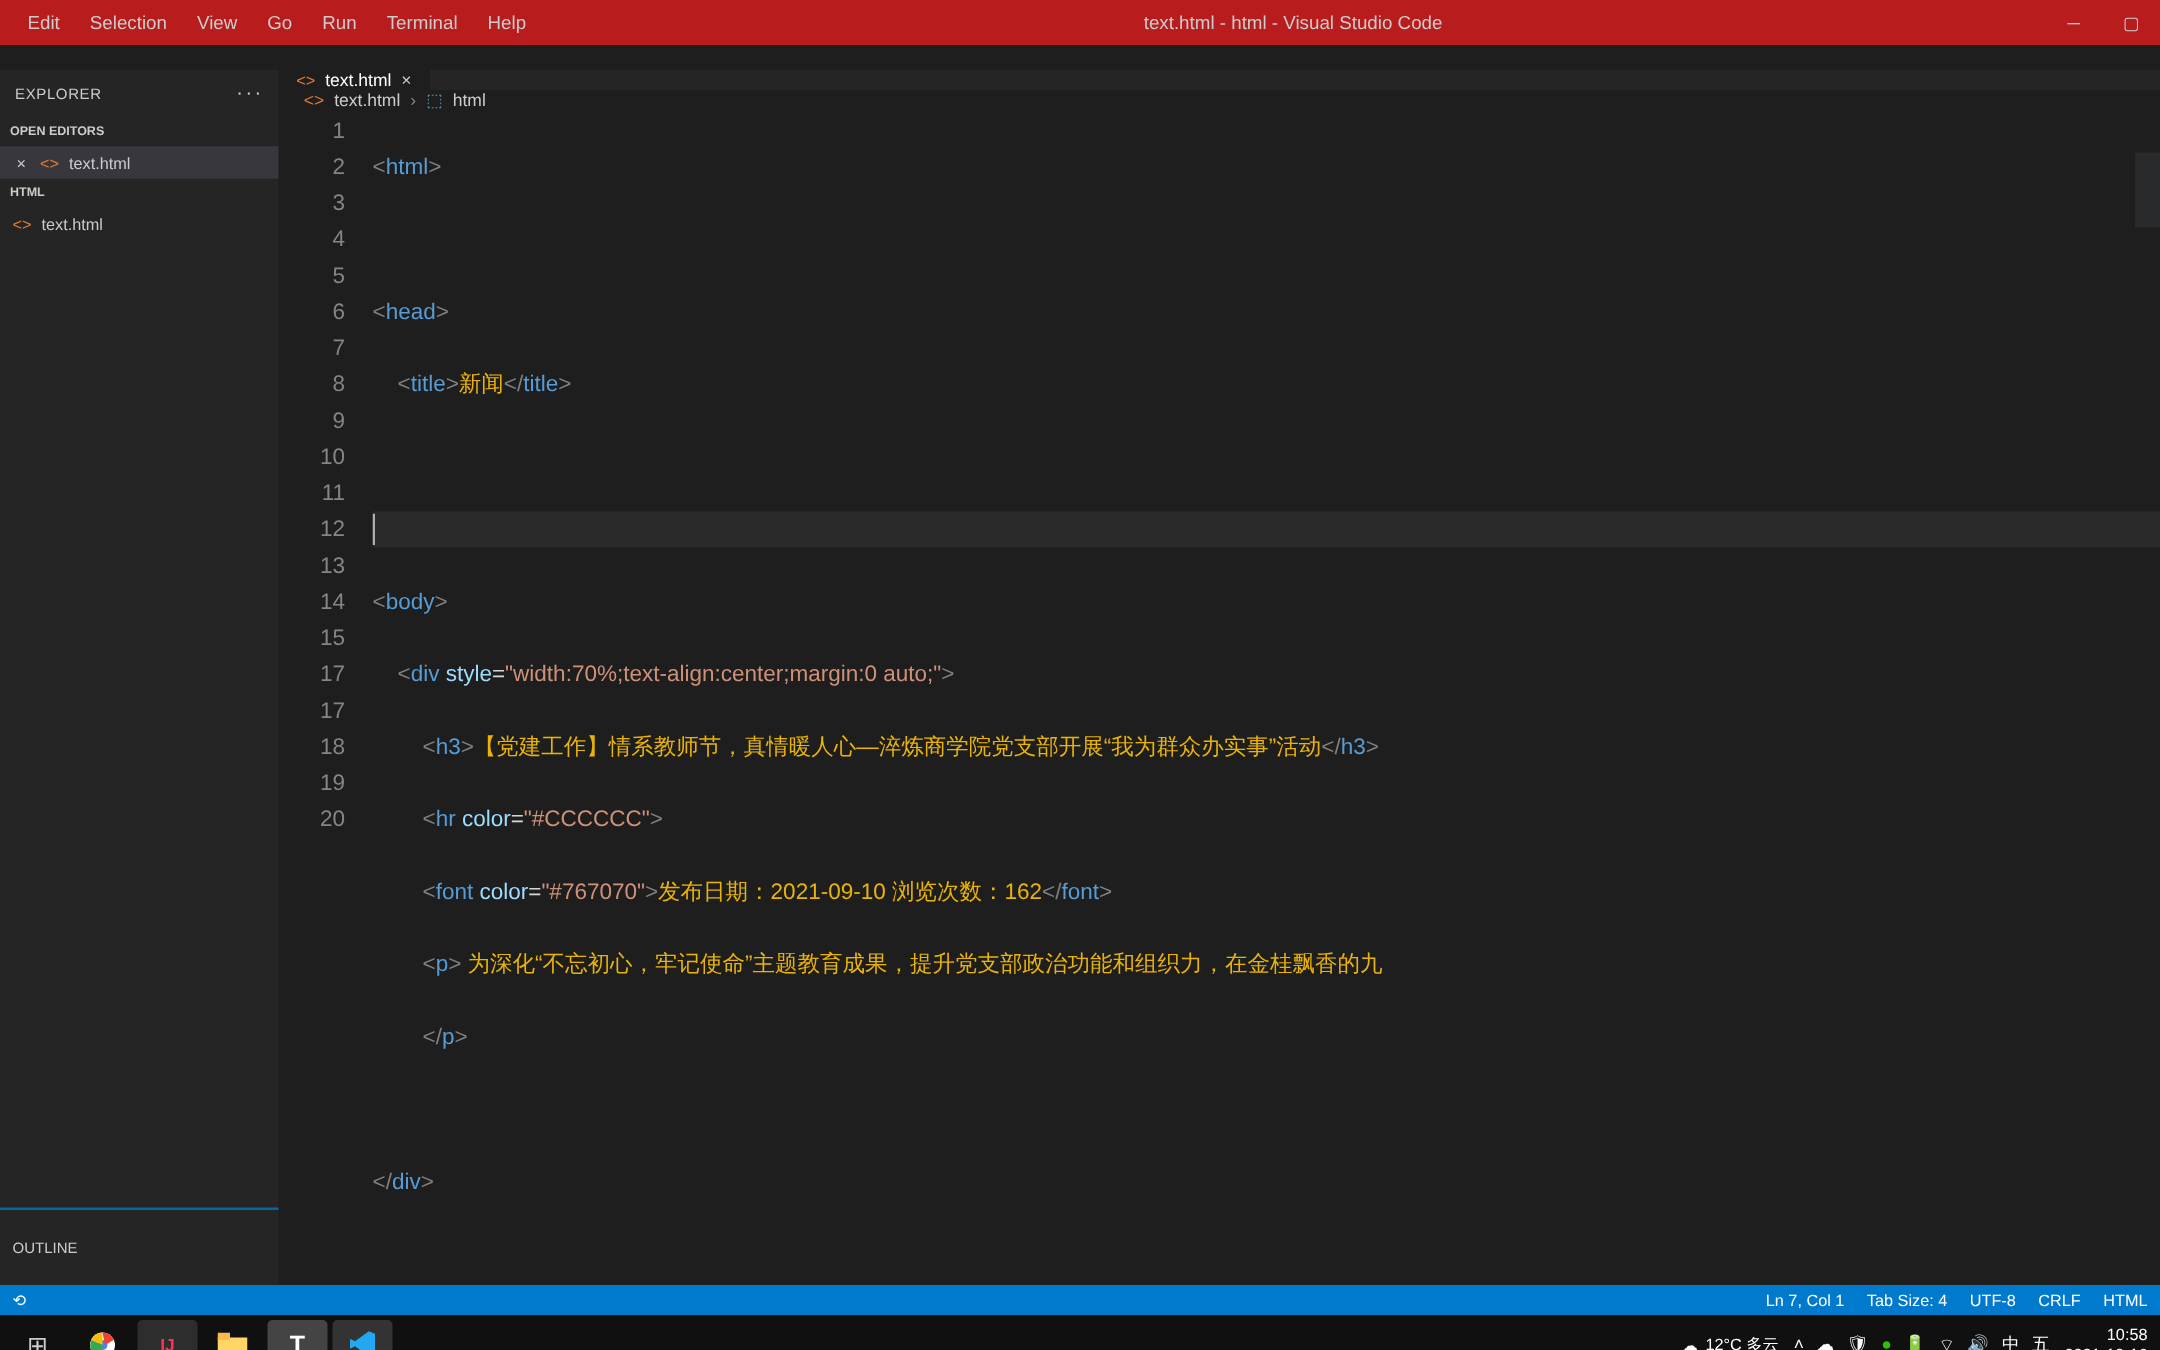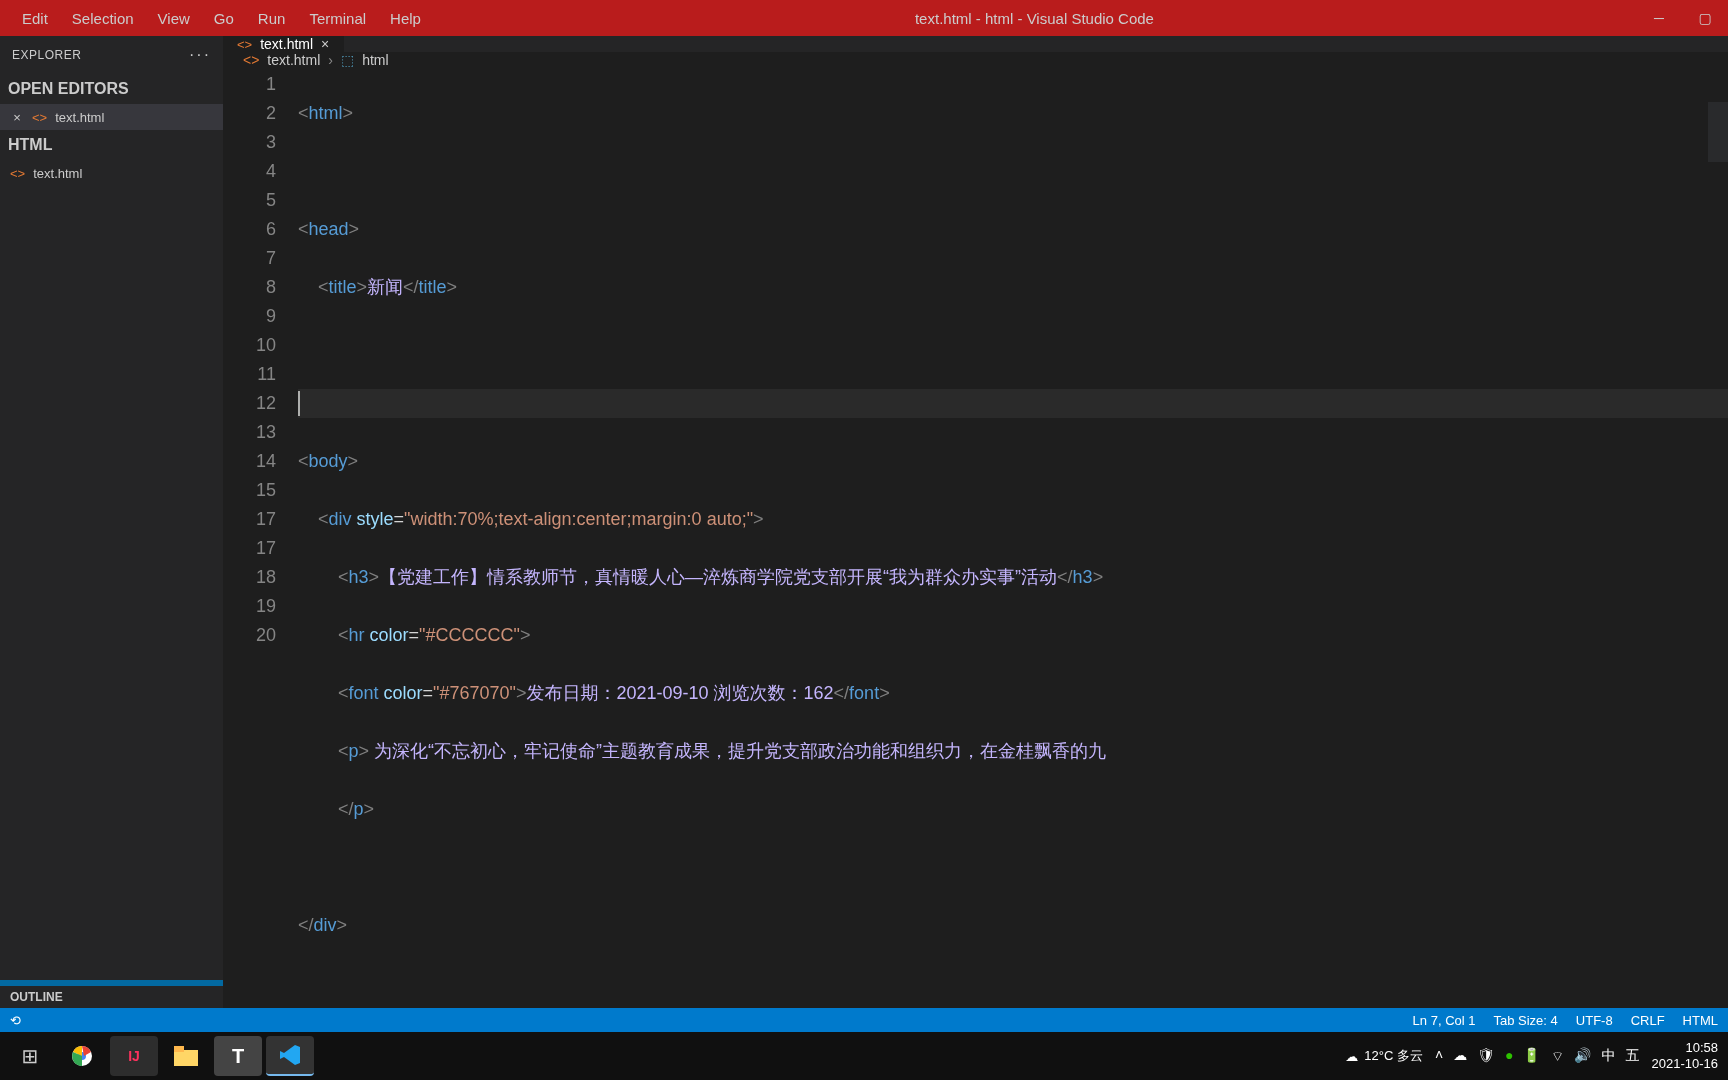--- a/index.html
+++ b/index.html
@@ -7,30 +7,30 @@
 
 
 .titlebar { height: 36px; background: #b91c1c; display: flex; align-items: center; color: #cccccc; font-size: 15px; }
 .menu { display: flex; padding-left: 10px; }
 .menu-item { padding: 6px 12px; cursor: pointer; }
 .titlebar-title { flex: 1; text-align: center; color: #cccccc; }
 .window-controls { display: flex; }
 .win-btn { width: 46px; height: 36px; display: flex; align-items: center; justify-content: center; font-size: 14px; color: #ccc; }
 
 
-.main { display: flex; height: calc(100% - 36px - 24px - 48px); }
+.main { display: flex; height: calc(100% - 36px - 24px - 48px); margin-top: 20px; }
 .explorer { width: 223px; background: #252526; color: #ccc; font-size: 13px; display: flex; flex-direction: column; }
 .explorer-header { height: 38px; display: flex; align-items: center; justify-content: space-between; padding: 0 12px; letter-spacing: 0.5px; font-size: 12px; }
 .explorer-actions { font-size: 16px; letter-spacing: 2px; }
-.section-label { padding: 6px 8px; font-size: 16px; font-weight: 600; color: #ccc; }
+.section-label { padding: 6px 8px; font-size: 10px; font-weight: 600; color: #ccc; }
 .file-row { display: flex; align-items: center; gap: 8px; padding: 4px 10px; height: 26px; }
 .file-row.active { background: #37373d; }
 .close-x { width: 14px; text-align: center; color: #ccc; cursor: pointer; }
 .file-icon { color: #e37933; font-size: 13px; }
-.outline { margin-top: auto; padding: 4px 10px; font-size: 12px; font-weight: 700; border-top: 6px solid #0369a1; }
+.outline { margin-top: auto; padding: 23px 10px; font-size: 12px; font-weight: 400; border-top: 2px solid #0369a1; }
 
 
 .editor { flex: 1; background: #1e1e1e; display: flex; flex-direction: column; position: relative; }
 .tabs { height: 38px; background: #252526; display: flex; }
 .tab { display: flex; align-items: center; gap: 8px; padding: 0 14px; background: #1e1e1e; color: #fff; font-size: 14px; border-right: 1px solid #1e1e1e; }
 .tab .close { color: #ccc; cursor: pointer; font-size: 14px; }
 .breadcrumb { height: 28px; display: flex; align-items: center; gap: 8px; padding: 0 20px; font-size: 14px; color: #ccc; }
 .bc-sep { color: #888; }
 .bc-icon { color: #e37933; }
 .bc-icon2 { color: #519aba; }
@@ -42,21 +42,21 @@
 .code .line { height: 29px; }
 .code .cursor-line { background: #2a2a2a; position: relative; }
 .code .cursor-line::before { content: ""; position: absolute; left: 0; top: 2px; bottom: 2px; width: 2px; background: #aeafad; }
 
 
 .t-br { color: #808080; }  
 .t-tag { color: #569cd6; }  
 .t-attr { color: #9cdcfe; } 
 .t-eq { color: #d4d4d4; }
 .t-str { color: #ce9178; }  
-.t-txt { color: #c4b5fd; }  
+.t-txt { color: #eab308; }  
 
 
 .minimap { position: absolute; right: 0; top: 66px; width: 20px; height: 60px; background: #3a3d41; opacity: 0.4; }
 
 
 .statusbar { height: 24px; background: #007acc; color: #fff; display: flex; align-items: center; font-size: 13px; padding: 0 10px; justify-content: space-between; }
 .statusbar .right { display: flex; gap: 18px; padding-left: 36px; }
 .statusbar .left { display: flex; gap: 14px; }
 
 

